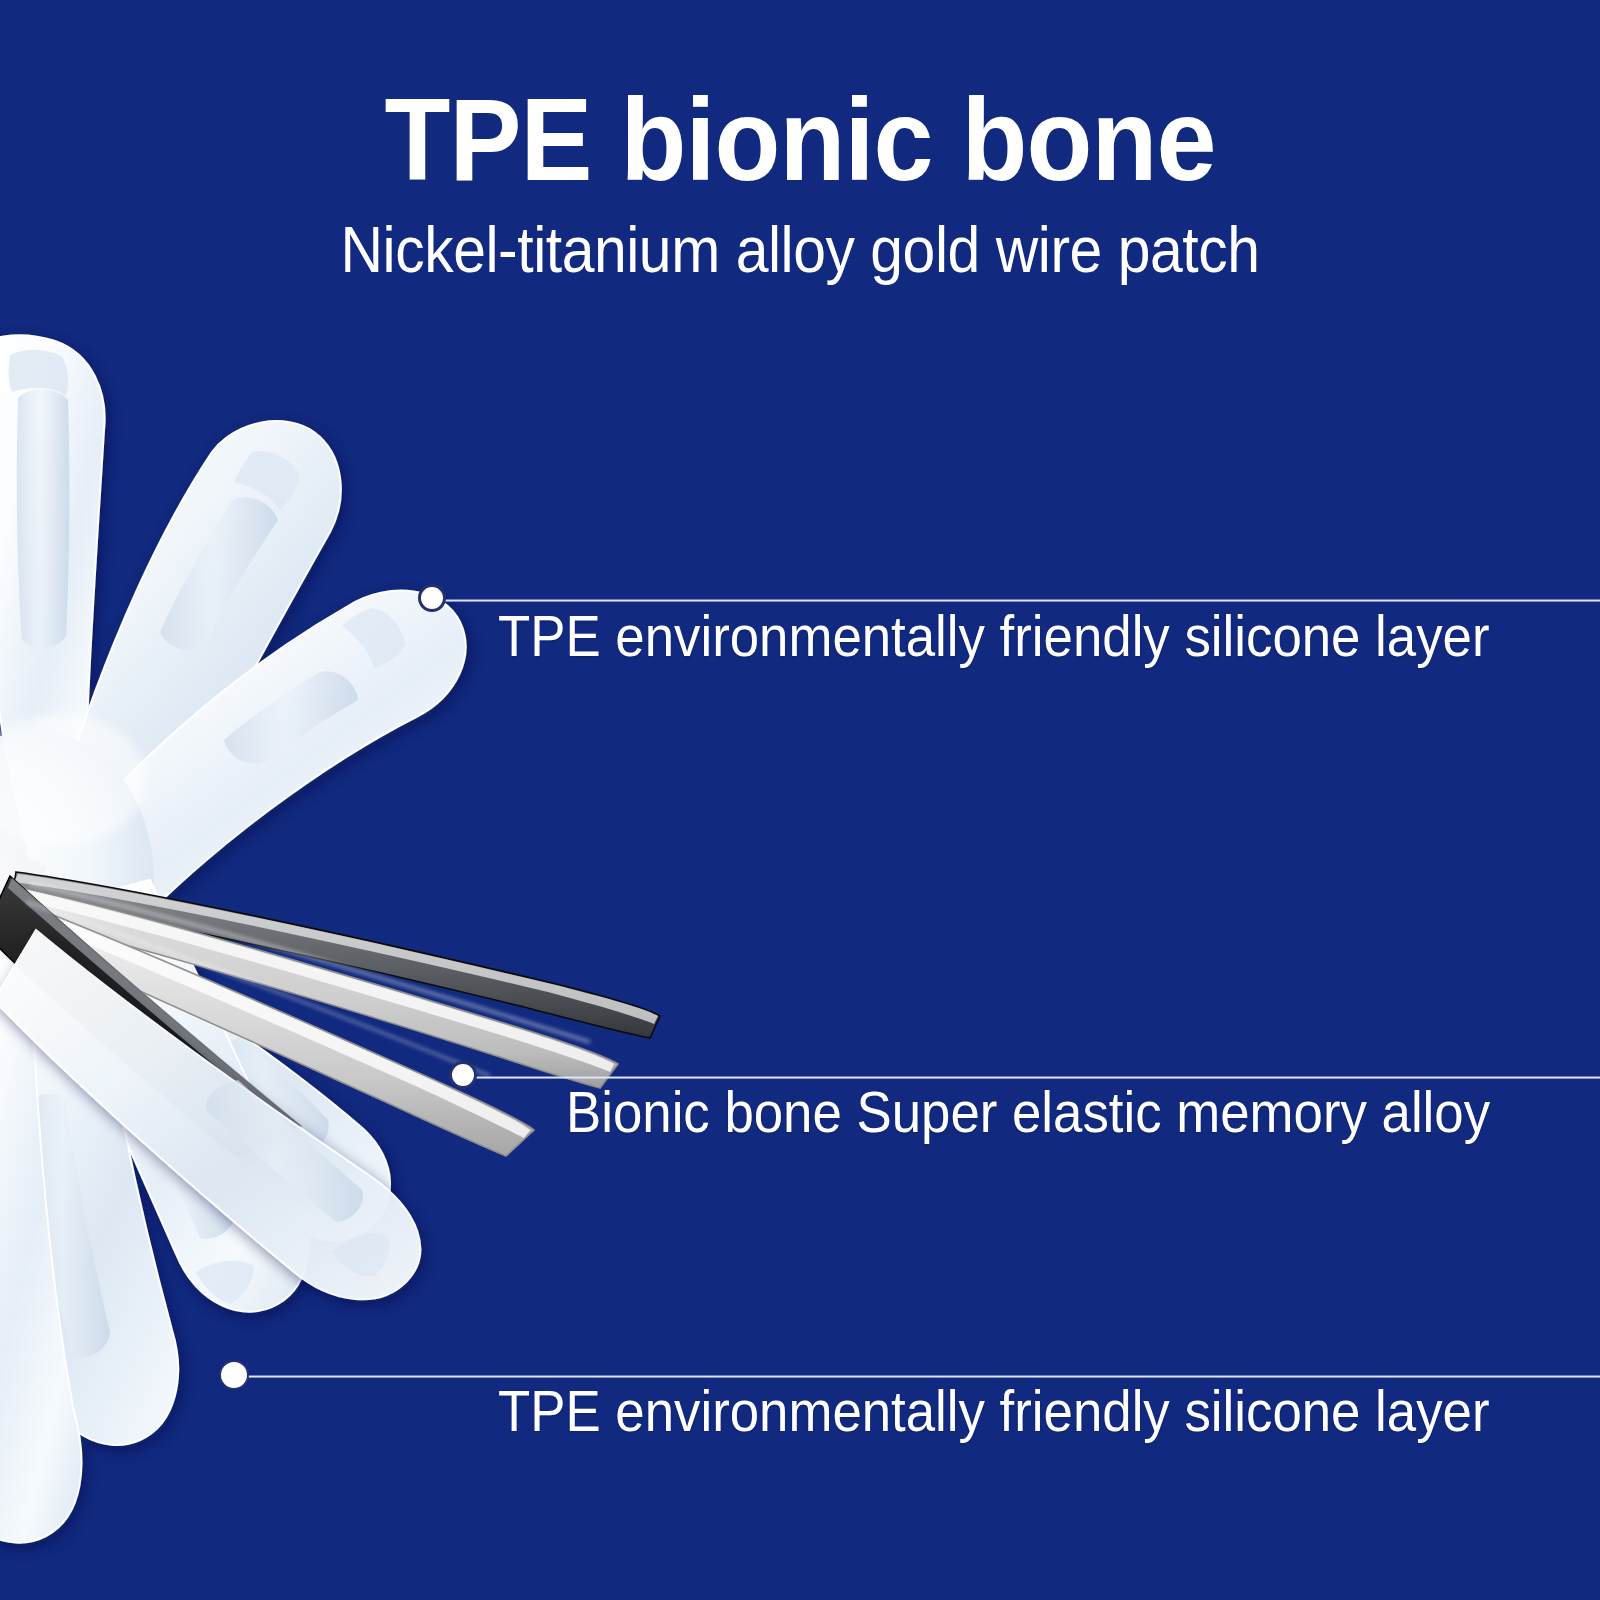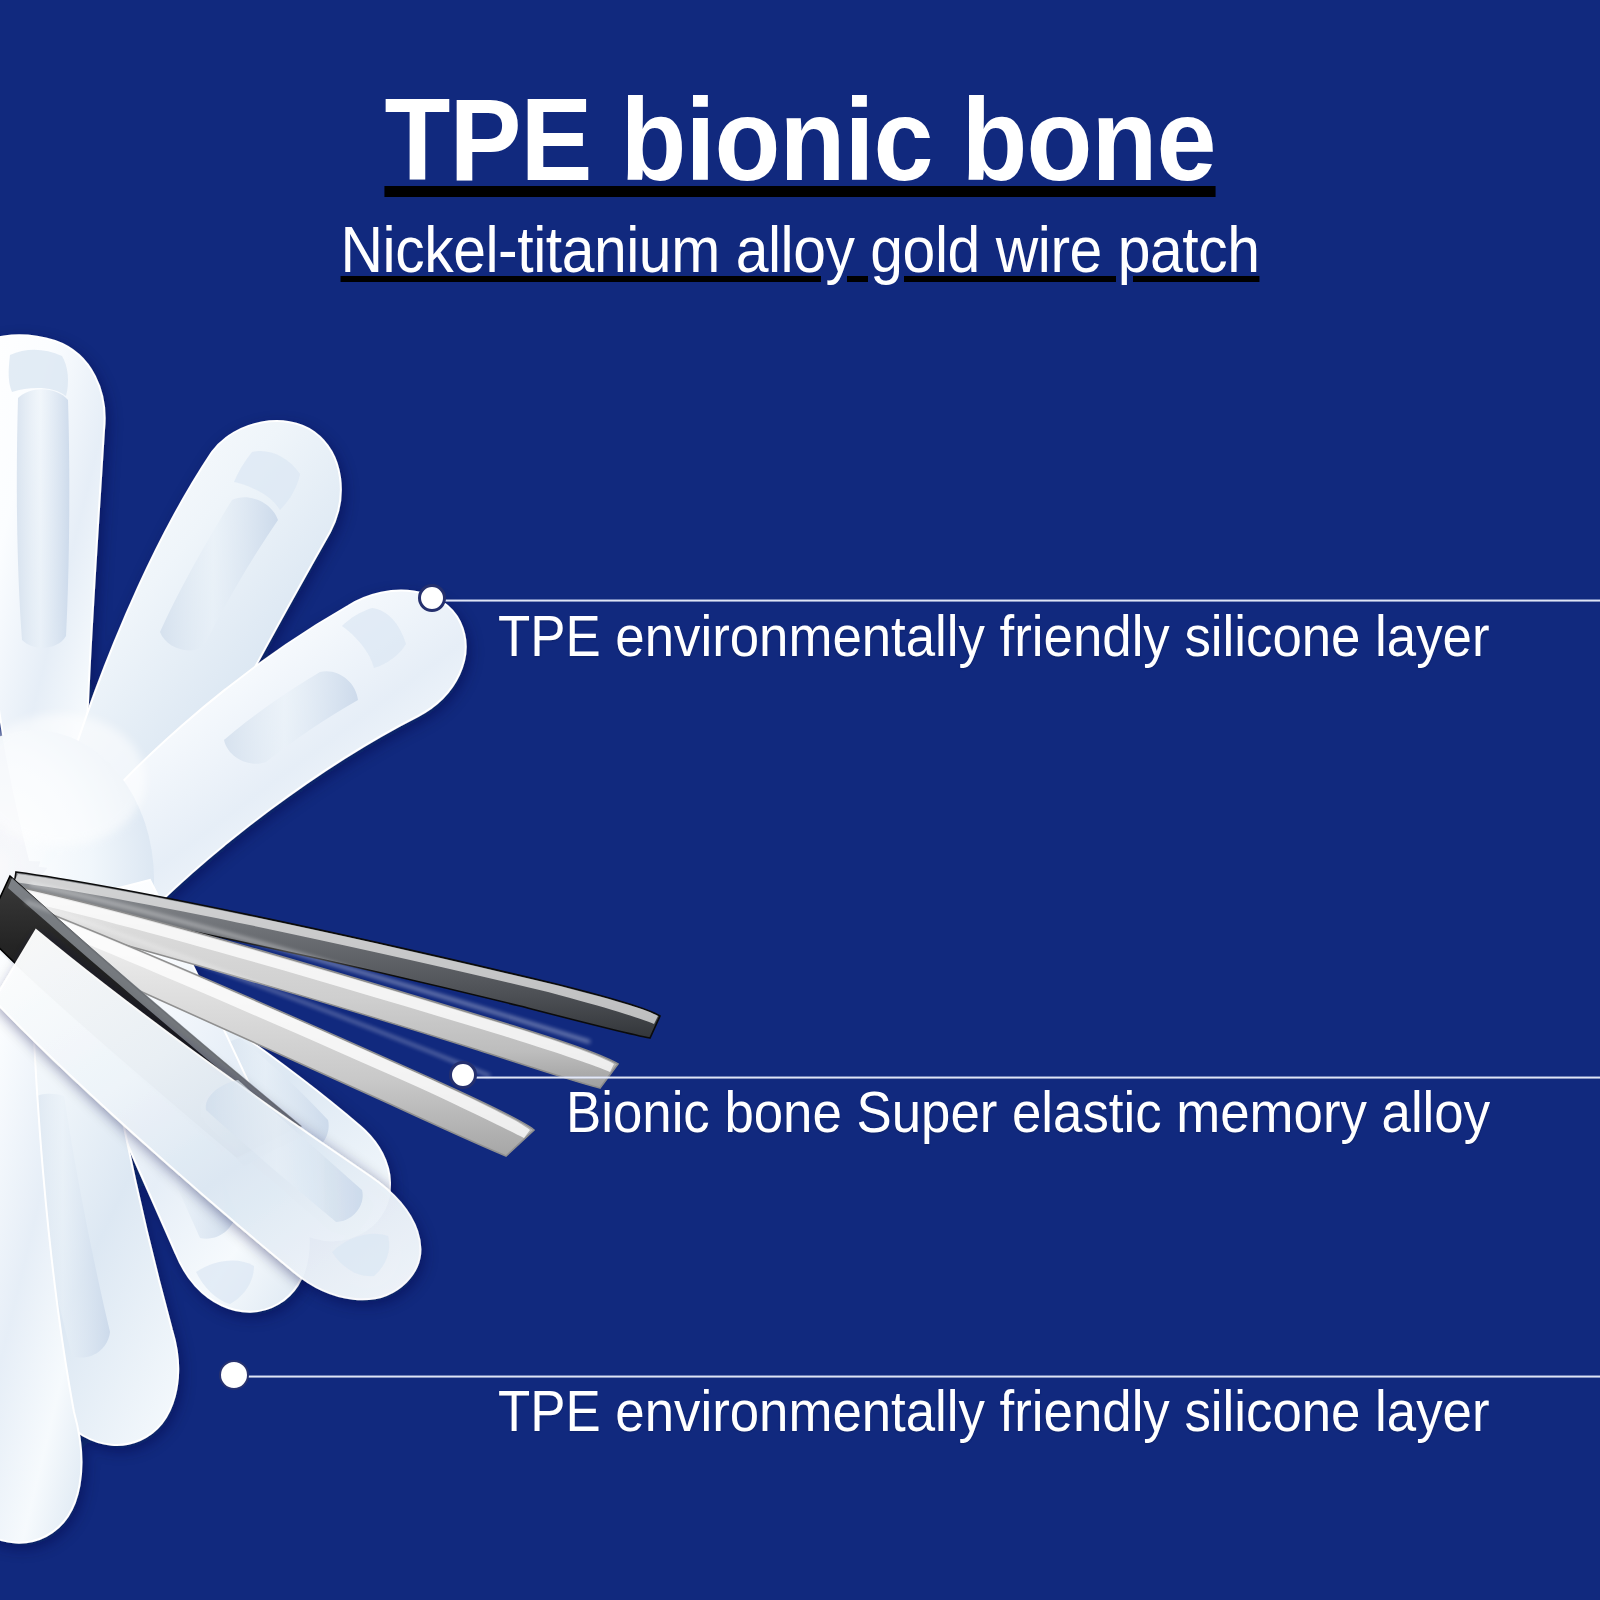--- a/index.html
+++ b/index.html
@@ -23,21 +23,20 @@
   }
 
   
   .header {
     position: absolute;
     top: 0;
     left: 0;
     width: 1600px;
     text-align: center;
     pointer-events: none;
-    text-decoration: underline;
   }
   .title {
     margin: 0;
     padding-top: 82px;
     color: #ffffff;
     font-family: "Liberation Sans", sans-serif;
     font-weight: bold;
     font-size: 116px;
     line-height: 1.0;
     letter-spacing: -1px;

